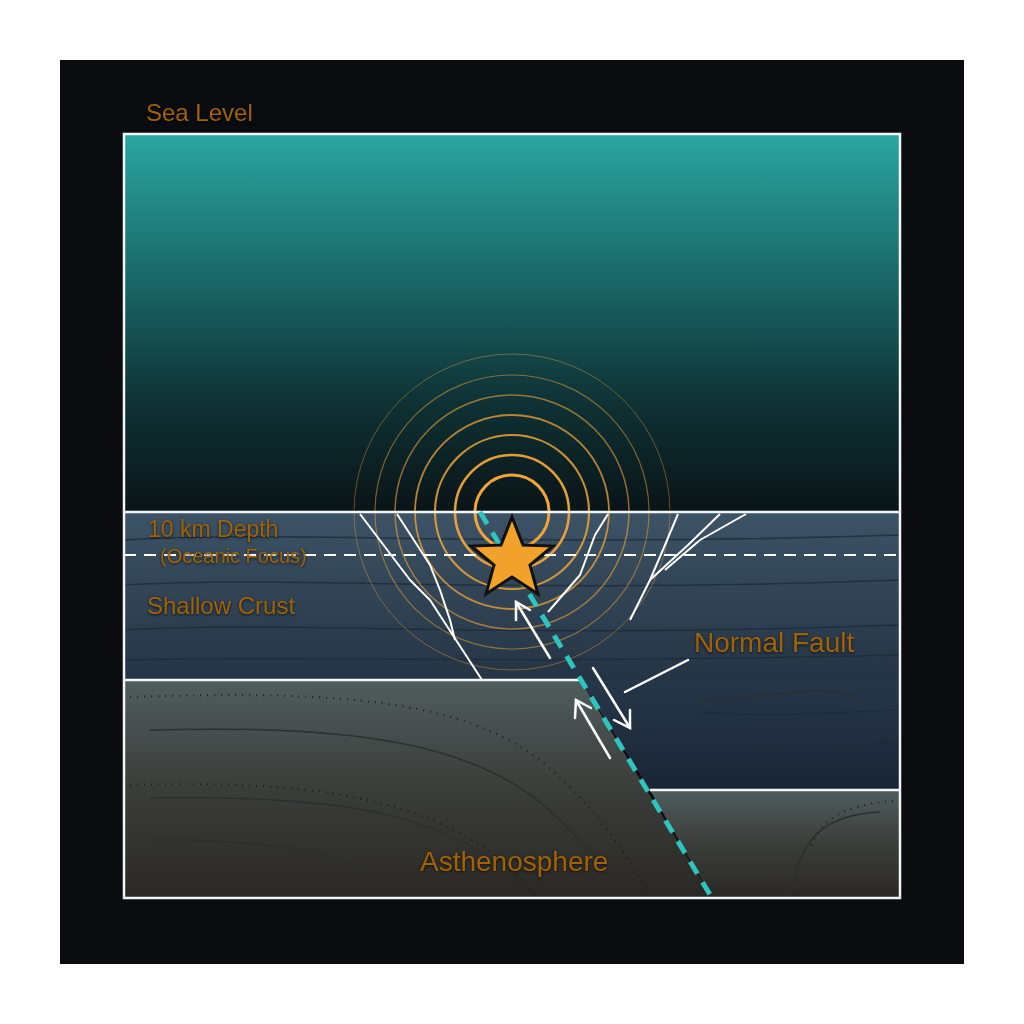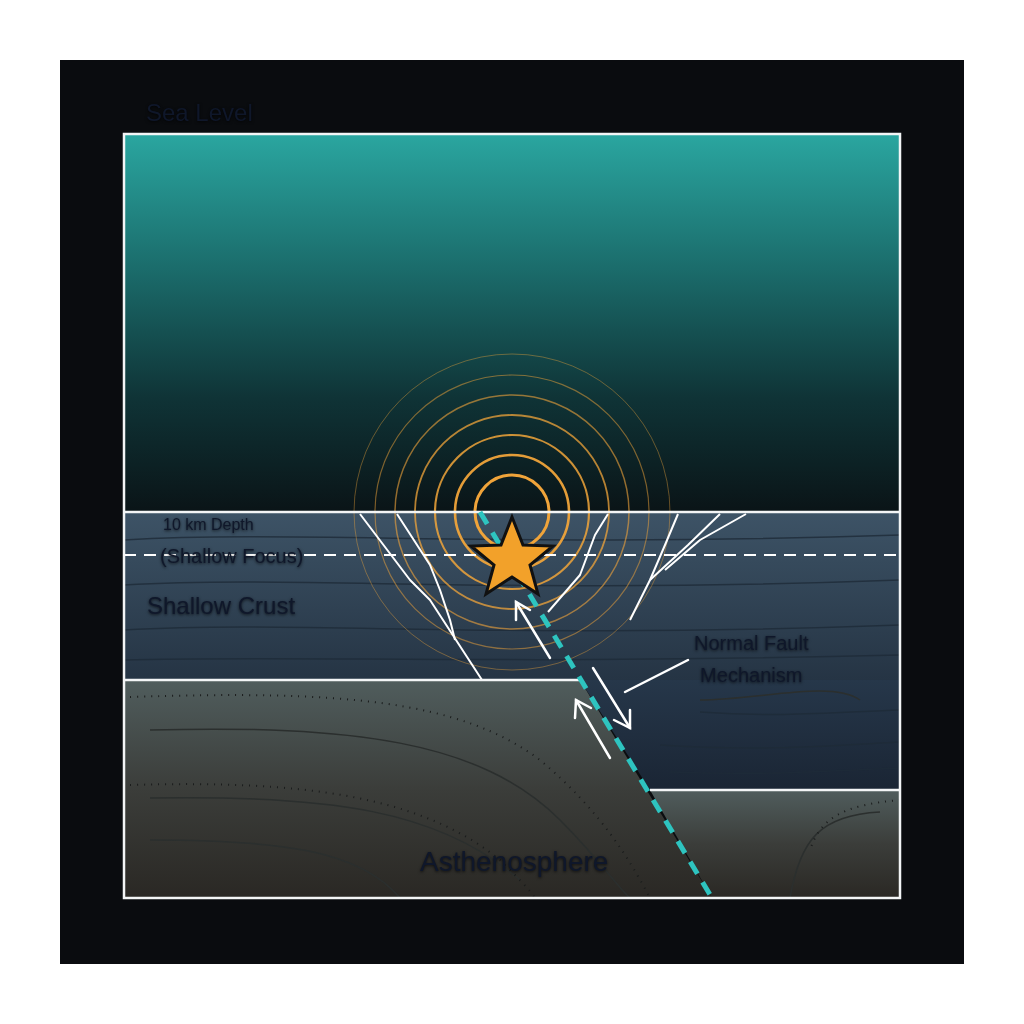--- a/index.html
+++ b/index.html
@@ -1,24 +1,24 @@
 <!DOCTYPE html>
 <html><head>
   <meta charset="utf-8">
   <style>
     html, body { margin: 0; padding: 0; background: #ffffff; }
     body { width: 1024px; height: 1024px; position: relative; overflow: hidden; font-family: "Liberation Sans", "DejaVu Sans", sans-serif; }
     .frame { position: absolute; left: 60px; top: 60px; width: 904px; height: 904px; background: #0a0c0f; }
     svg.diagram { position: absolute; left: 0; top: 0; width: 1024px; height: 1024px; }
-    .label { position: absolute; color: #0f172a; text-shadow: 0 1px 3px rgba(0,0,0,0.7); white-space: nowrap; }
+    .label { position: absolute; color: #a16207; text-shadow: 0 1px 3px rgba(0,0,0,0.7); white-space: nowrap; }
     .sea-level { left: 146px; top: 99px; font-size: 24px; }
-    .depth-label { left: 163px; top: 516px; font-size: 16px; text-align: center; }
+    .depth-label { left: 148px; top: 516px; font-size: 23px; text-align: center; }
     .depth-sub { left: 160px; top: 545px; font-size: 20px; }
     .crust-label { left: 147px; top: 592px; font-size: 24px; }
-    .fault-label { left: 694px; top: 627px; font-size: 20px; text-align: center; line-height: 32px; }
+    .fault-label { left: 694px; top: 627px; font-size: 28px; text-align: center; line-height: 32px; }
     .astheno-label { left: 420px; top: 846px; font-size: 28px; }
   </style>
 </head>
 <body>
 
 <div class="frame"></div>
 
 <svg class="diagram" viewBox="0 0 1024 1024">
   <defs>
     <linearGradient id="ocean" x1="0" y1="0" x2="0" y2="1">
@@ -125,19 +125,18 @@
     </g>
 
     <polygon points="512,517 523,545 553,546 530,565 538,594 512,577 486,594 494,565 471,546 501,545" fill="#f2a12a" stroke="#111111" stroke-width="3" stroke-linejoin="miter"></polygon>
   </g>
 
   <rect x="124" y="134" width="776" height="764" fill="none" stroke="#f3f5f6" stroke-width="2.5"></rect>
 </svg>
 
 <div class="label sea-level">Sea Level</div>
 <div class="label depth-label">10 km Depth</div>
-<div class="label depth-sub">(Shallow Focus)</div>
+<div class="label depth-sub">(Oceanic Focus)</div>
 <div class="label crust-label">Shallow Crust</div>
 <div class="label fault-label">
   <div>Normal Fault</div>
-  <div>Mechanism</div>
 </div>
 <div class="label astheno-label">Asthenosphere</div>
 
 </body></html>

